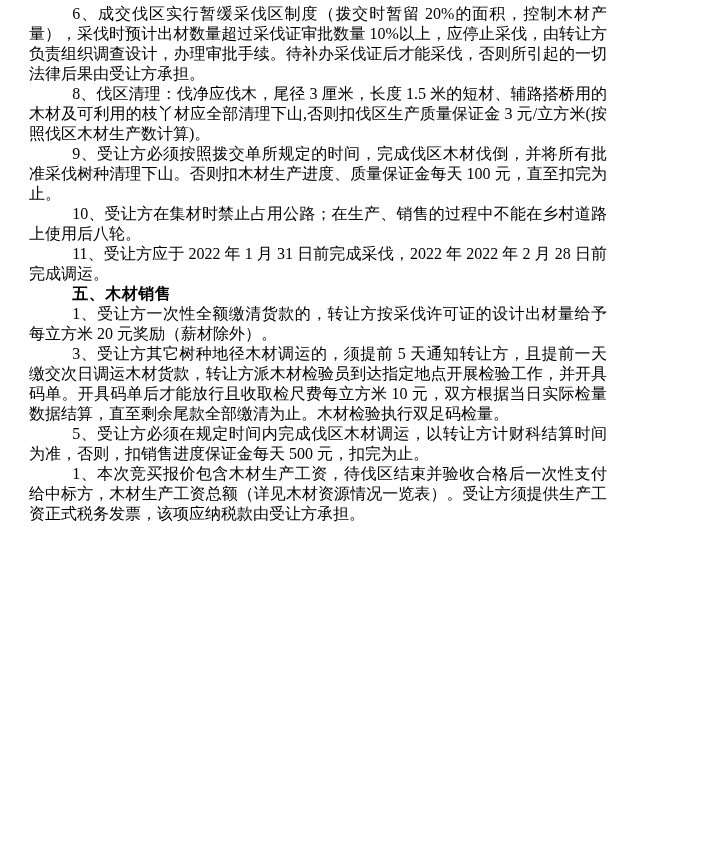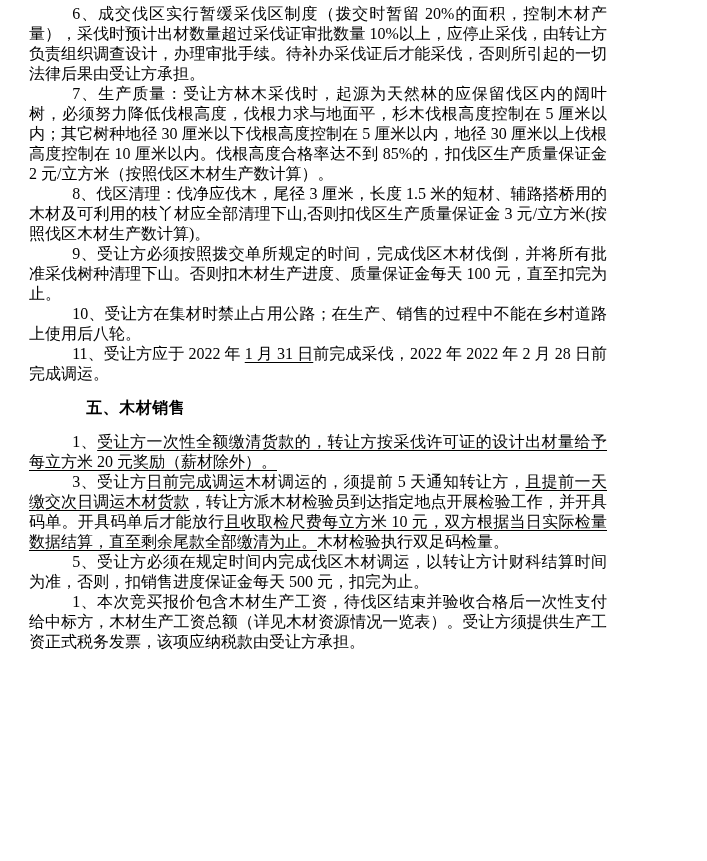--- a/index.html
+++ b/index.html
@@ -19,44 +19,42 @@
     font-size: 16px;
     line-height: 20px;
     text-align: justify;
     overflow: hidden;
   }
   p.para {
     margin: 0;
     text-indent: 2.7em;
   }
   p.heading {
-    margin: 14px;
+    margin: 0;
     text-indent: 2.7em;
     font-weight: 700;
     font-family: Liberation Serif, serif;
     letter-spacing: 0.5px;
   }
   .seg {
     
   }
   .u {
-    text-decoration: underline;
     text-underline-offset: 3px;
   }
 </style>
 </head>
 <body>
 
 <div class="page">
   <div>
       <p class="para"><span class="seg">6、成交伐区实行暂缓采伐区制度（拨交时暂留 20%的面积，控制木材产量），采伐时预计出材数量超过采伐证审批数量 10%以上，应停止采伐，由转让方负责组织调查设计，办理审批手续。待补办采伐证后才能采伐，否则所引起的一切法律后果由受让方承担。</span></p>
-      <p class="para"><span class="seg">7、生产质量：受让方林木采伐时，起源为天然林的应保留伐区内的阔叶树，必须努力降低伐根高度，伐根力求与地面平，杉木伐根高度控制在 5 厘米以内；其它树种地径 30 厘米以下伐根高度控制在 5 厘米以内，地径 30 厘米以上伐根高度控制在 10 厘米以内。伐根高度合格率达不到 85%的，扣伐区生产质量保证金 2 元/立方米（按照伐区木材生产数计算）。</span></p>
       <p class="para"><span class="seg">8、伐区清理：伐净应伐木，尾径 3 厘米，长度 1.5 米的短材、辅路搭桥用的木材及可利用的枝丫材应全部清理下山,否则扣伐区生产质量保证金 3 元/立方米(按照伐区木材生产数计算)。</span></p>
       <p class="para"><span class="seg">9、受让方必须按照拨交单所规定的时间，完成伐区木材伐倒，并将所有批准采伐树种清理下山。否则扣木材生产进度、质量保证金每天 100 元，直至扣完为止。</span></p>
       <p class="para"><span class="seg">10、受让方在集材时禁止占用公路；在生产、销售的过程中不能在乡村道路上使用后八轮。</span></p>
       <p class="para"><span class="seg">11、受让方应于 2022 年 </span><span class="seg u">1 月 31 日</span><span class="seg">前完成采伐，2022 年 2022 年 2 月 28 日前完成调运。</span></p>
       <p class="heading"><span class="seg">五、木材销售</span></p>
       <p class="para"><span class="seg">1、</span><span class="seg u">受让方一次性全额缴清货款的，转让方按采伐许可证的设计出材量给予每立方米 20 元奖励（薪材除外）。</span></p>
-      <p class="para"><span class="seg">3、受让方</span><span class="seg u">日前完成调运</span><span class="seg">木材调运的，须提前 5 天通知转让方，</span><span class="seg u">且提前一天缴交次日调运木材货款</span><span class="seg">，转让方派木材检验员到达指定地点开展检验工作，并开具码单。开具码单后才能放行</span><span class="seg u">且收取检尺费每立方米 10 元，双方根据当日实际检量数据结算，直至剩余尾款全部缴清为止。</span><span class="seg">木材检验执行双足码检量。</span></p>
+      <p class="para"><span class="seg">3、受让方</span><span class="seg u">其它树种地径</span><span class="seg">木材调运的，须提前 5 天通知转让方，</span><span class="seg u">且提前一天缴交次日调运木材货款</span><span class="seg">，转让方派木材检验员到达指定地点开展检验工作，并开具码单。开具码单后才能放行</span><span class="seg u">且收取检尺费每立方米 10 元，双方根据当日实际检量数据结算，直至剩余尾款全部缴清为止。</span><span class="seg">木材检验执行双足码检量。</span></p>
       <p class="para"><span class="seg">5、受让方必须在规定时间内完成伐区木材调运，以转让方计财科结算时间为准，否则，扣销售进度保证金每天 500 元，扣完为止。</span></p>
       <p class="para"><span class="seg">1、本次竞买报价包含木材生产工资，待伐区结束并验收合格后一次性支付给中标方，木材生产工资总额（详见木材资源情况一览表）。受让方须提供生产工资正式税务发票，该项应纳税款由受让方承担。</span></p>
     </div>
 </div>
 
 </body></html>

